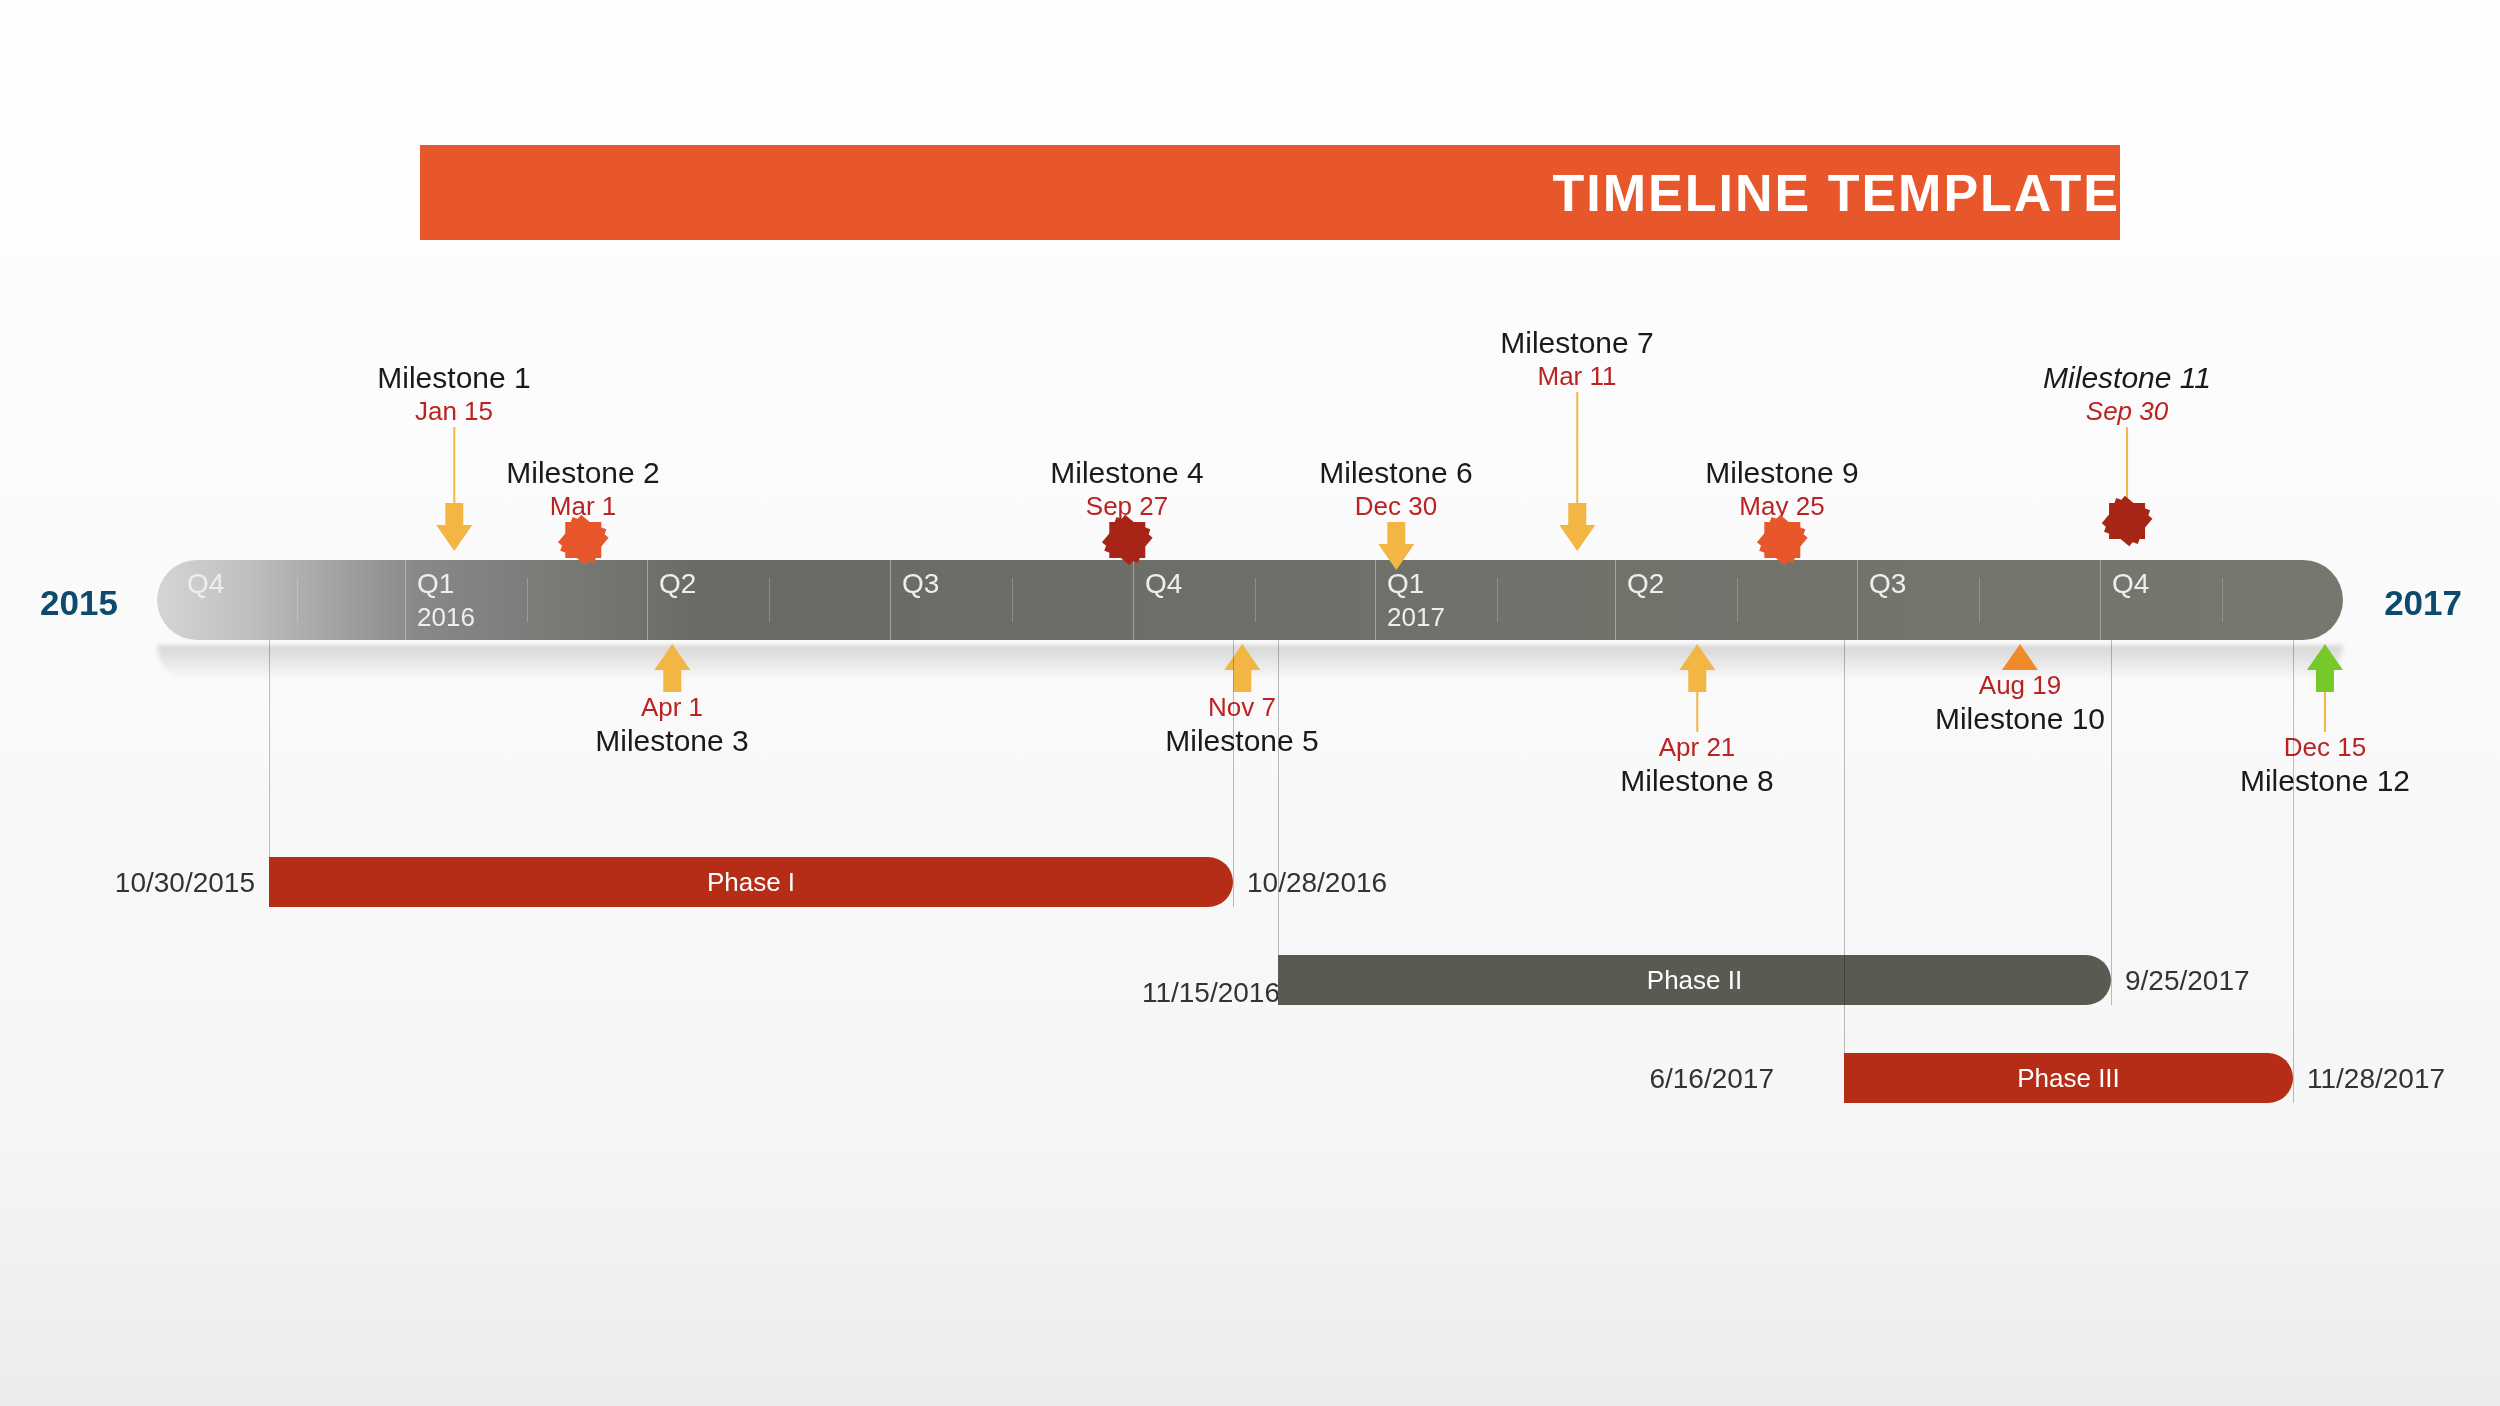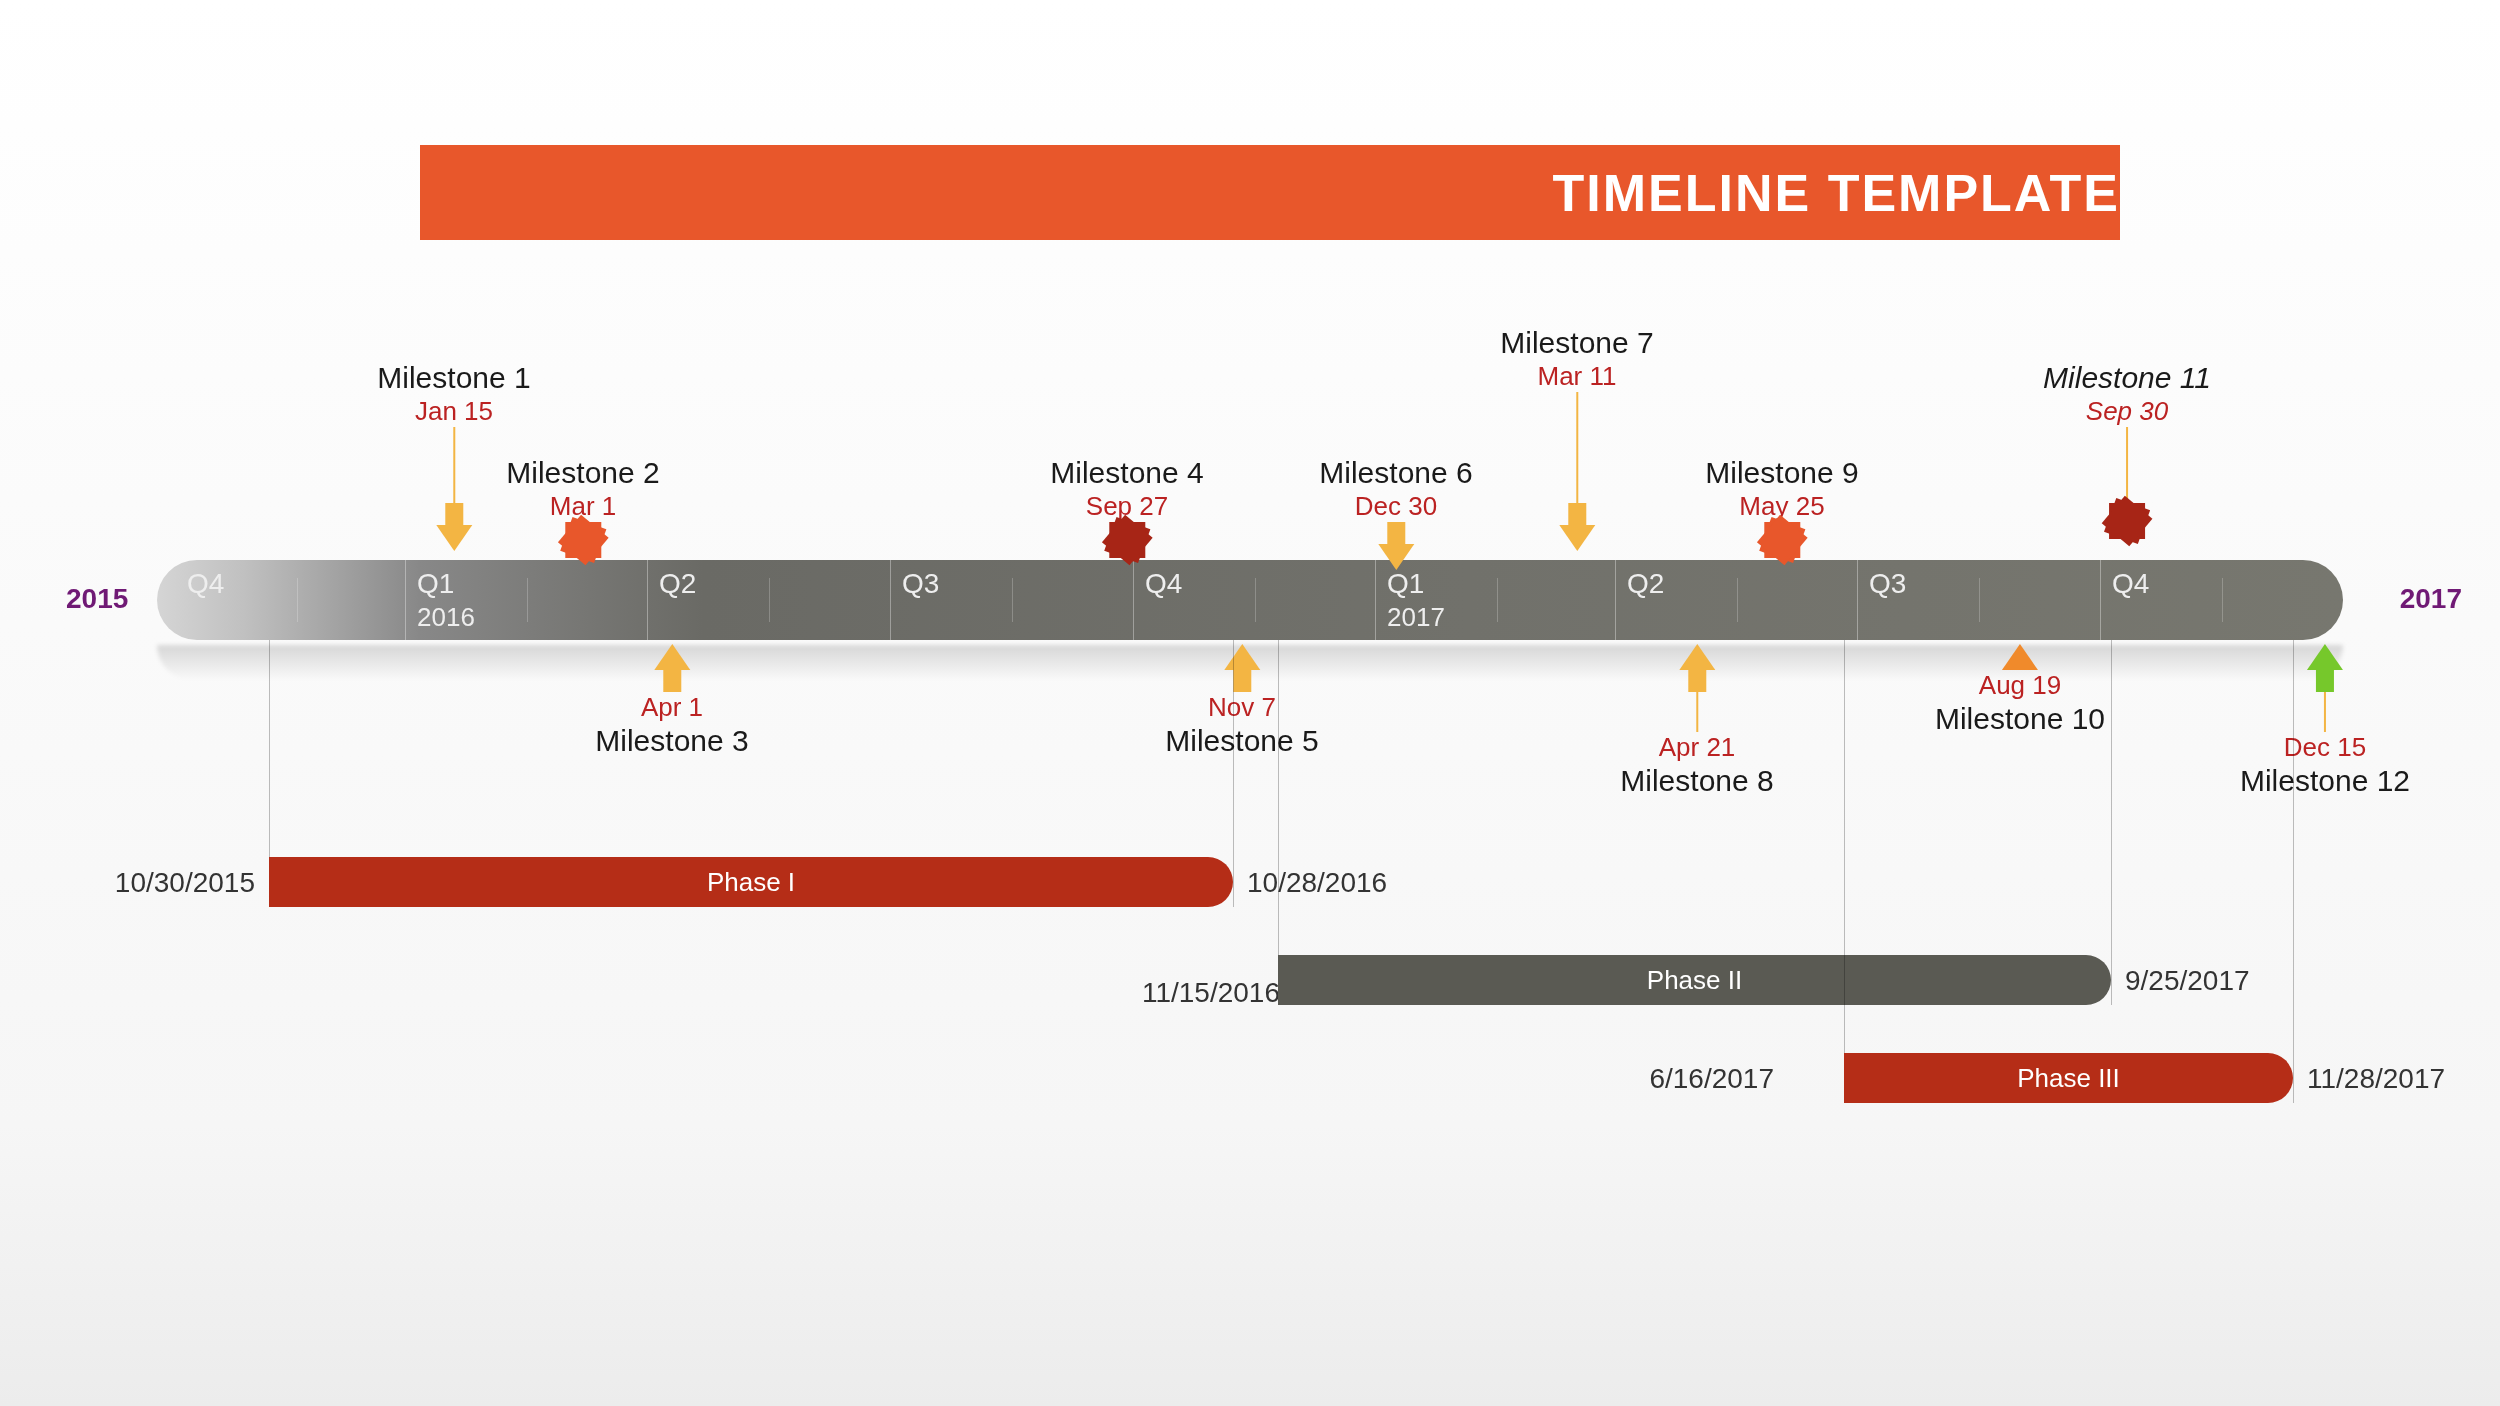--- a/index.html
+++ b/index.html
@@ -25,24 +25,23 @@
     color: #fff;
     font-size: 52px;
     font-weight: 700;
     letter-spacing: 2px;
     margin-left: 20px;
   }
 
   .year-start, .year-end {
     position: absolute;
     top: 583px;
-    font-size: 28px;
+    font-size: 35px;
     font-weight: 700;
-    color: #701a75;
-    margin-left: 26px;
+    color: #0c4a6e;
   }
   .year-start { left: 40px; }
   .year-end   { right: 38px; }
 
   .timeline-bar {
     position: absolute;
     top: 560px;
     left: 157px;
     width: 2186px;
     height: 80px;

